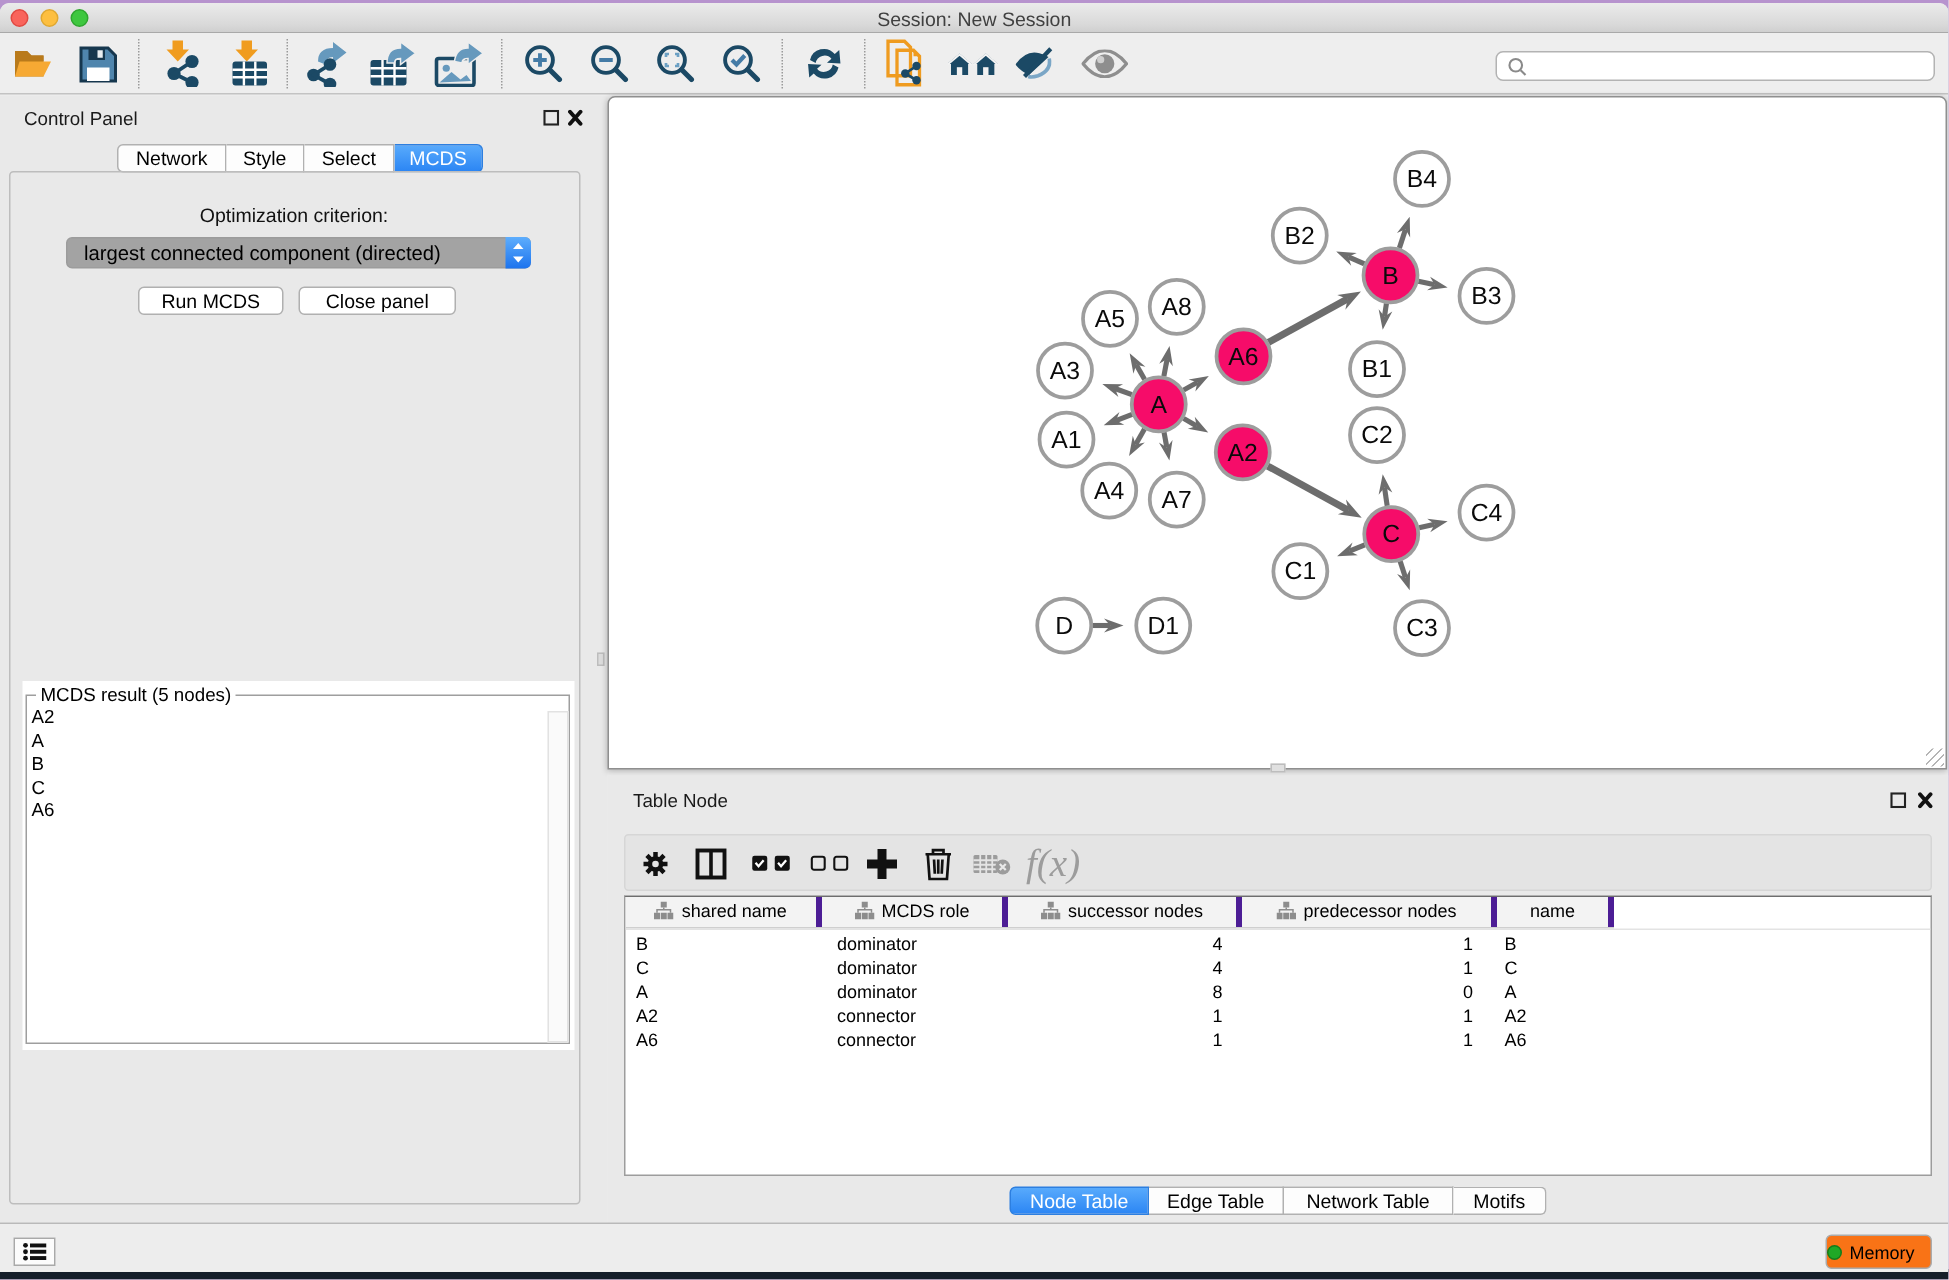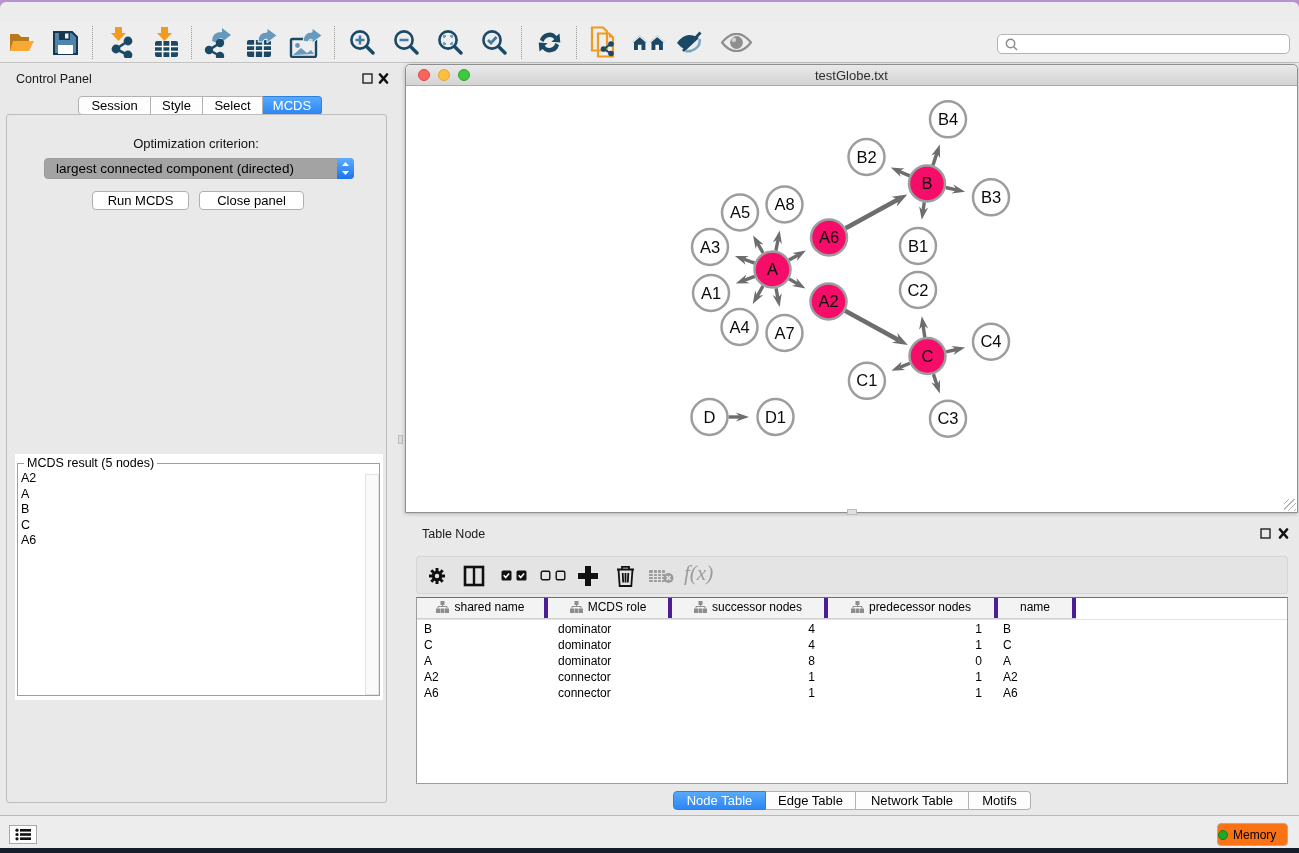--- a/index.html
+++ b/index.html
@@ -55,20 +55,26 @@
 #btabs .tab{height:19px;font-size:13px}
 
 #status{position:absolute;left:0;top:813px;width:1299px;height:32px;background:#ededed;border-top:1px solid #b9b9b9}
 #lbtn{position:absolute;left:9px;top:9px;width:28px;height:19px;background:#fcfcfc;border:1px solid #a9a9a9;display:flex;align-items:center;justify-content:center}
 #membtn{position:absolute;right:11px;top:7px;width:71px;height:23px;background:#f97316;border:1px solid #ababab;border-radius:4px;font-size:12px;color:#000;display:flex;align-items:center;justify-content:flex-start;gap:5px}
 #membtn .dot{width:10px;height:10px;border-radius:50%;background:#1fa826;border:1px solid #157c1b}
 </style></head>
 <body>
 <div id="desk"></div>
 <div id="win">
+  <div id="titlebar">
+    <span class="tl" style="left:7px;background:#f9645c;border:1px solid #e14942"></span>
+    <span class="tl" style="left:27px;background:#fdbf40;border:1px solid #e0a831"></span>
+    <span class="tl" style="left:47px;background:#3ec73f;border:1px solid #2fa62f"></span>
+    <div class="t">Session: New Session</div>
+  </div>
   <div id="toolbar">
     <svg style="position:absolute;left:8px;top:8px" width="28" height="26" viewBox="0 0 28 26">
         <path d="M2 4 h8 l3 3 h8 v4 h-19 z" fill="#a96a10"></path>
         <path d="M2 4 h8 l3 3 h8 v14 h-19 z" fill="#b97a1b"></path>
         <path d="M5 11 h21 l-5 10 h-19 z" fill="#f6a933"></path>
       </svg>
 <svg style="position:absolute;left:52px;top:8px" width="27" height="26" viewBox="0 0 27 26">
         <path d="M2 2 h18 l5 5 v17 h-23 z" fill="#4f85ad" stroke="#16374e" stroke-width="2"></path>
         <rect x="7" y="2" width="11" height="8" fill="#16374e"></rect>
         <rect x="13" y="3.5" width="3.5" height="5" fill="#e8eef2"></rect>
@@ -188,21 +194,21 @@
       </div>
   </div>
   <div id="main">
     <div id="cpanel">
       <div class="hdr">Control Panel</div>
       <svg class="abs" style="left:362px;top:9px" width="27" height="11" viewBox="0 0 27 11">
         <rect x="1" y="1" width="9" height="9" fill="none" stroke="#222" stroke-width="1.4"></rect>
         <path d="M18 1.5 L25 9.5 M25 1.5 L18 9.5" stroke="#111" stroke-width="2.6" stroke-linecap="round"></path>
       </svg>
       <div class="tabrow" style="left:78px;top:32px">
-        <div class="tab first" style="width:73px">Session</div>
+        <div class="tab first" style="width:73px">Network</div>
         <div class="tab" style="width:52px">Style</div>
         <div class="tab" style="width:60px">Select</div>
         <div class="tab sel last" style="width:59px">MCDS</div>
       </div>
       <div id="cpbody"></div>
       <div id="optlabel">Optimization criterion:</div>
       <div id="combo">largest connected component (directed)
         <div class="step"><svg width="17" height="21" viewBox="0 0 17 21">
               <path d="M5 8 l3.5 -4 l3.5 4 z M5 13 l3.5 4 l3.5 -4 z" fill="#fff"></path>
             </svg></div>
@@ -219,26 +225,20 @@
             <li>B</li>
             <li>C</li>
             <li>A6</li>
           </ul>
       </div>
     </div>
     <div id="vsplit">
         <div class="grip"></div>
       </div>
     <div id="netwin">
-      <div id="nettitle">
-        <span class="tl" style="left:12px;background:#f9645c;border:1px solid #e14942"></span>
-        <span class="tl" style="left:32px;background:#fdbf40;border:1px solid #e0a831"></span>
-        <span class="tl" style="left:52px;background:#3ec73f;border:1px solid #2fa62f"></span>
-        <div class="t">testGlobe.txt</div>
-      </div>
       <div id="netgrip"></div>
       <div style="position:absolute;left:441px;bottom:-3px;width:10px;height:6px;background:#e0e0e0;border:1px solid #bdbdbd"></div>
     </div>
     <svg width="891" height="426" viewBox="405 86 891 426" style="position:absolute;left:405px;top:22px" font-family="Liberation Sans, sans-serif">
 <line x1="763.1" y1="253.0" x2="757.5" y2="243.2" stroke="#6d6d6d" stroke-width="3.4"></line>
 <polygon points="753.1,235.5 763.6,244.5 757.5,243.2 755.6,249.1" fill="#6d6d6d"></polygon>
 <line x1="775.9" y1="250.8" x2="778.1" y2="239.3" stroke="#6d6d6d" stroke-width="3.4"></line>
 <polygon points="779.7,230.6 781.9,244.2 778.1,239.3 772.8,242.5" fill="#6d6d6d"></polygon>
 <line x1="754.6" y1="263.1" x2="743.3" y2="259.0" stroke="#6d6d6d" stroke-width="3.4"></line>
 <polygon points="734.9,256.0 748.7,256.1 743.3,259.0 745.6,264.7" fill="#6d6d6d"></polygon>
@@ -359,21 +359,21 @@
         <svg class="abs" style="left:231px;top:11px" width="27" height="16" viewBox="0 0 27 16">
           <g fill="#9c9c9c">
               <rect x="1" y="2" width="16" height="12" rx="1"></rect>
             </g>
           <g stroke="#e4e4e4" stroke-width="1.2">
               <path d="M1 5.5 h16 M1 8.5 h16 M1 11.5 h16 M5.5 2 v12 M9.5 2 v12 M13.5 2 v12"></path>
             </g>
           <circle cx="20.5" cy="10" r="5" fill="#9c9c9c"></circle>
           <path d="M18.5 8 l4 4 m0 -4 l-4 4" stroke="#e9e9e9" stroke-width="1.5"></path>
         </svg>
-        <div class="abs" style="left:267px;top:4px;font-family:'Liberation Serif',serif;font-style:italic;font-size:21px;color:#9c9c9c">f(x)</div>
+        <div class="abs" style="left:267px;top:4px;font-family:'Liberation Serif',serif;font-style:italic;font-size:26px;color:#9c9c9c">f(x)</div>
       </div>
       <div id="tbl">
         <div class="hrow" style="width:659px"></div>
           <div class="hline"></div>
         <div class="hcell" style="left:0;width:131px"><span class="orgico"><svg width="13" height="12" viewBox="0 0 13 12">
                 <g fill="#8d8d8d">
                   <rect x="4.5" y="0" width="4" height="4"></rect>
                   <rect x="0" y="7.5" width="4" height="4.5"></rect>
                   <rect x="4.5" y="7.5" width="4" height="4.5"></rect>
                   <rect x="9" y="7.5" width="4" height="4.5"></rect>

